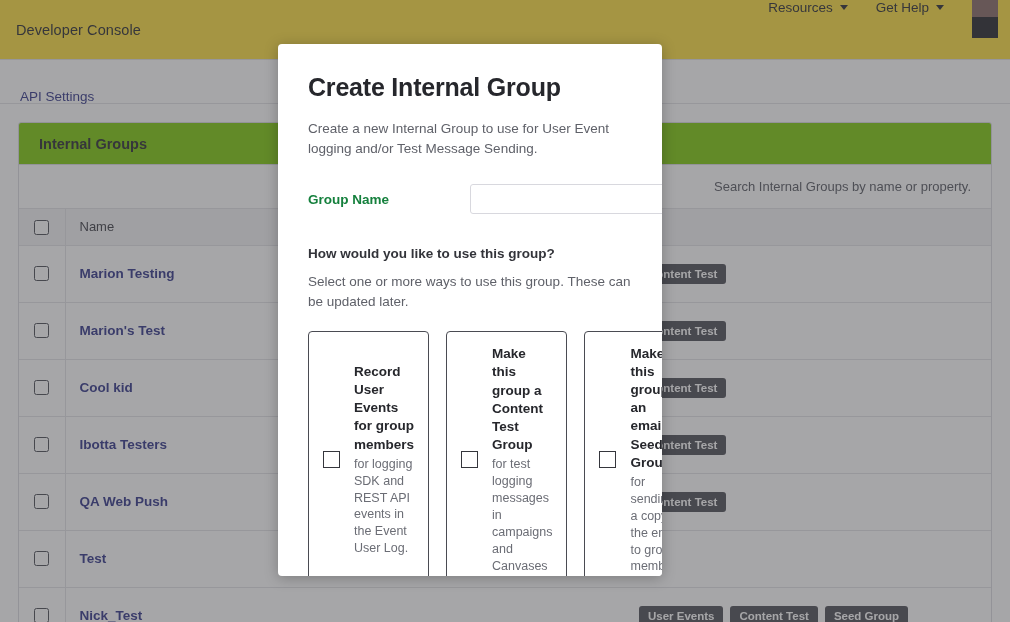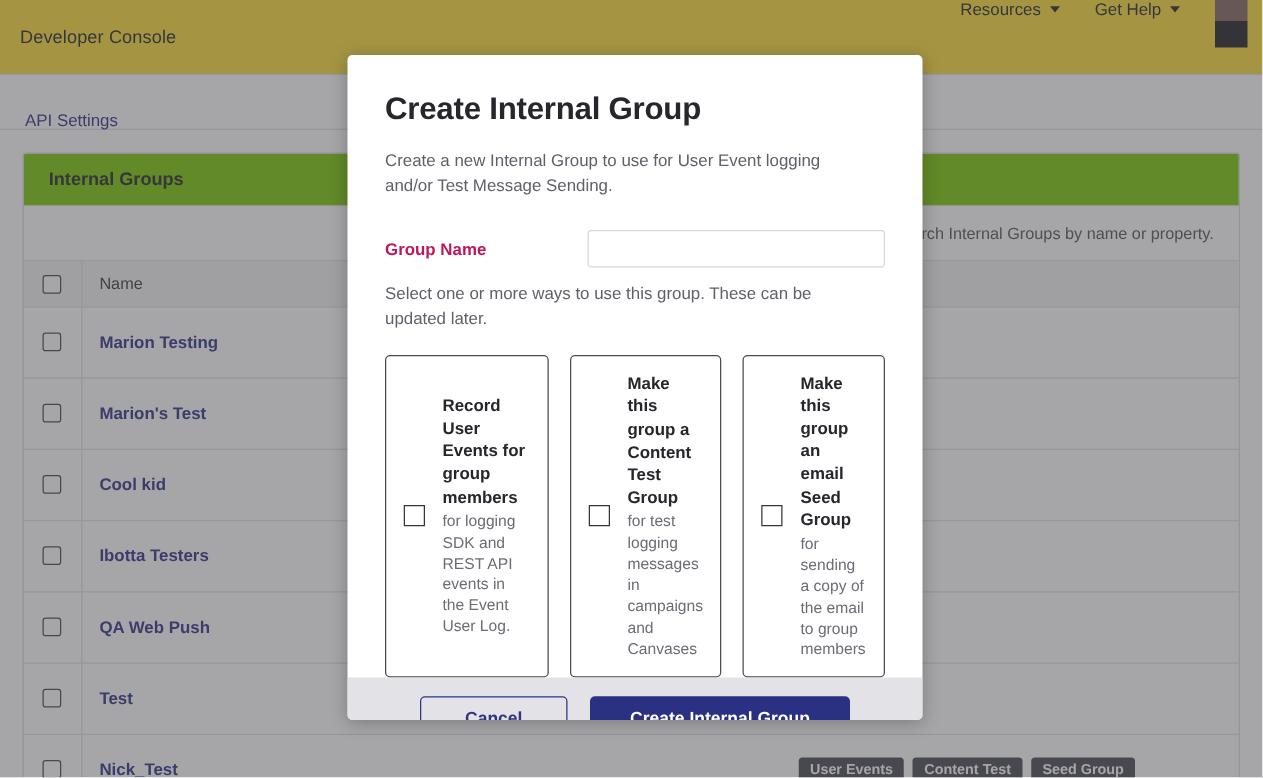--- a/index.html
+++ b/index.html
@@ -211,21 +211,21 @@
     position: absolute;
     inset: 0;
     background: rgba(58, 58, 62, 0.45);
     z-index: 10;
   }
 
   .modal {
     position: absolute;
     left: 278px;
     top: 44px;
-    width: 460px;
+    width: 384px;
     height: 532px;
     background: #ffffff;
     border-radius: 4px;
     z-index: 20;
     display: flex;
     flex-direction: column;
     overflow: hidden;
     box-shadow: 0 2px 14px rgba(0,0,0,.25);
   }
 
@@ -252,21 +252,21 @@
 
   .field-row {
     margin-top: 25px;
     display: flex;
     align-items: center;
   }
 
   .field-label {
     font-size: 13.5px;
     font-weight: bold;
-    color: #be185d;
+    color: #15803d;
     width: 162px;
     flex: none;
   }
 
   .field-input {
     flex: 1 1 auto;
     height: 30px;
     border: 1px solid #d8d8de;
     border-radius: 3px;
     background: #fff;
@@ -490,20 +490,21 @@
     <div class="modal-body">
 
       <div class="modal-title">Create Internal Group</div>
       <div class="modal-desc">Create a new Internal Group to use for User Event logging and/or Test Message Sending.</div>
 
       <div class="field-row">
         <label class="field-label">Group Name</label>
         <input class="field-input" type="text" placeholder="" style="">
       </div>
 
+      <div class="section-q">How would you like to use this group?</div>
       <div class="section-sub">Select one or more ways to use this group. These can be updated later.</div>
 
       <div class="options">
           <div class="option">
             <span class="option-cb"></span>
             <div>
               <div class="option-title">Record User Events for group members</div>
               <div class="option-sub">for logging SDK and REST API events in the Event User Log.</div>
             </div>
           </div>

